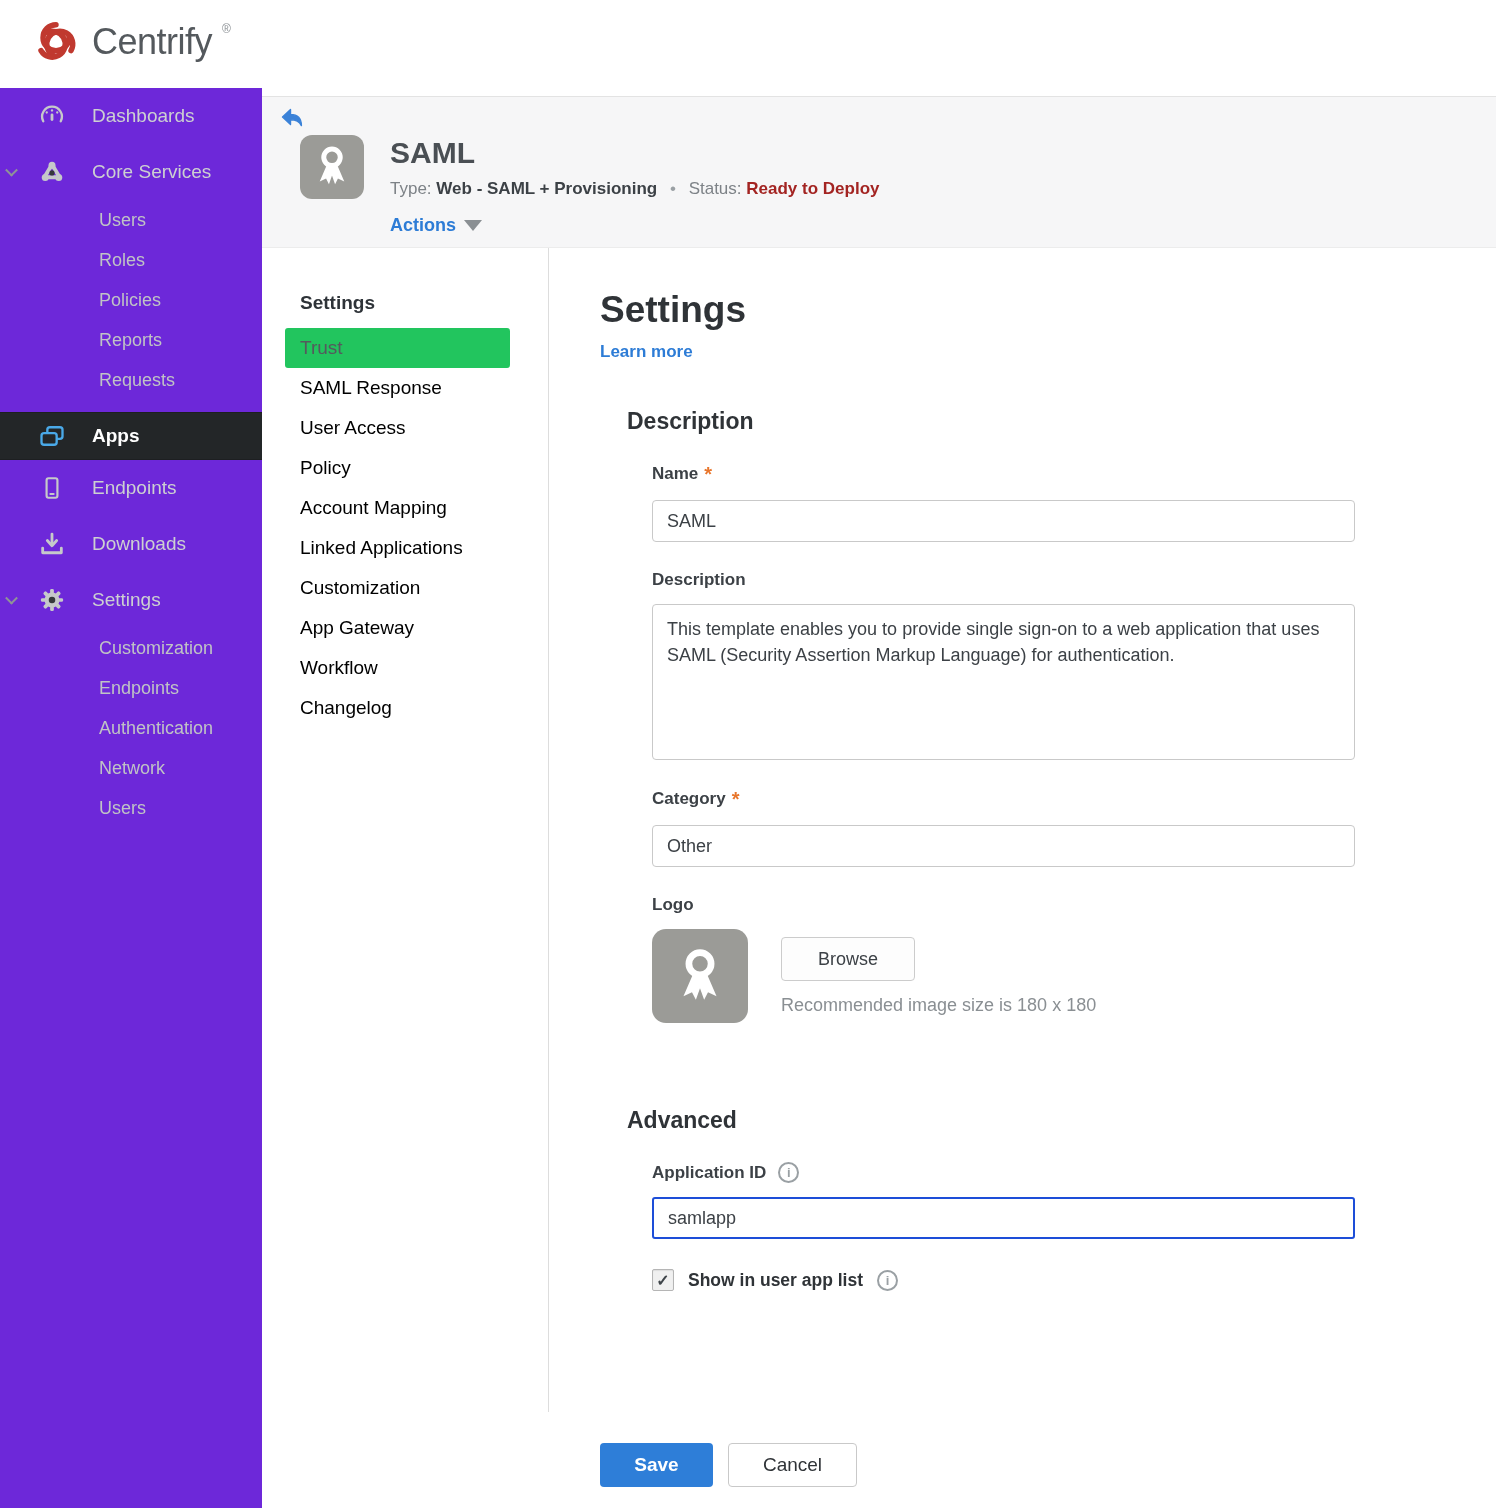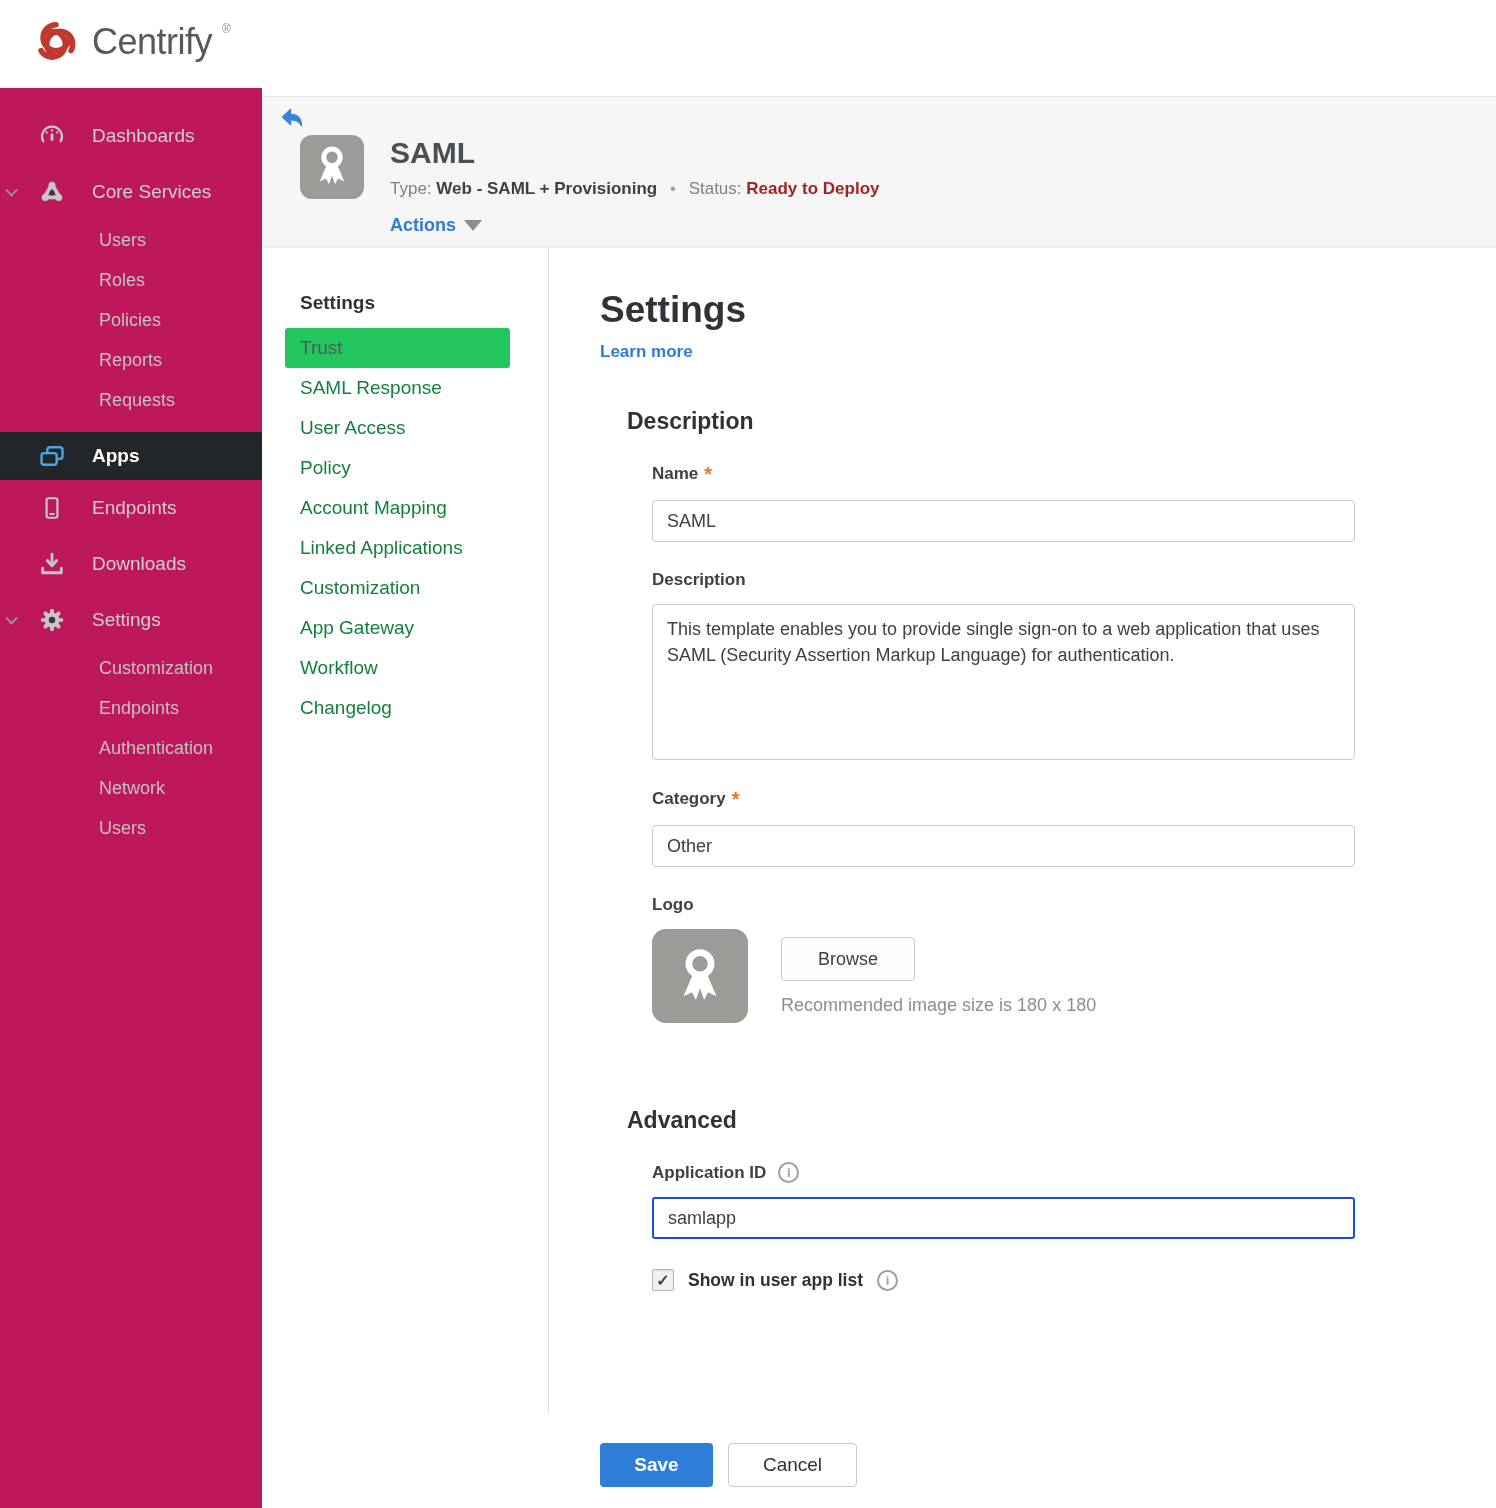--- a/index.html
+++ b/index.html
@@ -16,21 +16,21 @@
     background:#ffffff; display:flex; align-items:center; padding-left:30px;
     z-index:5;
   }
   .brand { display:flex; align-items:flex-start; gap:10px; }
   .brand-name { font-size:36px; color:#54595d; letter-spacing:-0.5px; line-height:52px; }
   .brand-reg { font-size:12px; color:#8a8f93; margin-top:6px; }
 
   
   .sidebar {
     position:absolute; top:88px; left:0; width:262px; height:1420px;
-    background:#be185d; color:#c6c9ca; padding-top:20px; font-size:19px;
+    background:#6d28d9; color:#c6c9ca; font-size:19px;
   }
   .side-item {
     height:56px; display:flex; align-items:center; padding-left:38px; gap:26px;
     position:relative; cursor:pointer;
   }
   .side-item .lbl { color:#cdd0d1; }
   .side-sub {
     height:40px; display:flex; align-items:center; padding-left:99px;
     font-size:18px; color:#c0c3c5; cursor:pointer;
   }
@@ -72,21 +72,21 @@
   .tri-down { width:0; height:0; border-left:9px solid transparent; border-right:9px solid transparent; border-top:11px solid #8a8f93; }
 
   
   .body-row { display:flex; align-items:flex-start; }
   .subnav {
     width:287px; flex-shrink:0; padding:44px 0 0 38px; height:1164px;
     border-right:1px solid #dddddd;
   }
   .subnav-title { font-size:19px; font-weight:bold; color:#2e3338; margin-bottom:14px; }
   .subnav-item {
-    font-size:19px; color:#15803d; line-height:25px; padding:7px 0 8px 15px;
+    font-size:19px; color:#000000; line-height:25px; padding:7px 0 8px 15px;
     margin-left:-15px; width:225px; border-radius:3px; cursor:pointer;
   }
   .subnav-item.active { background:#22c55e; color:#55595d; }
 
   .main { flex:1; padding-left:51px; }
   .page-title { font-size:37px; font-weight:bold; color:#2f3337; margin-top:42px; line-height:40px; }
   .learn-more { display:inline-block; margin-top:12px; color:#2d7cd6; font-weight:bold; font-size:17px; cursor:pointer; }
 
   .section-h { font-size:23px; font-weight:bold; color:#2f3337; margin:46px 0 0 27px; }
   .field { margin:28px 0 8px 52px; }

